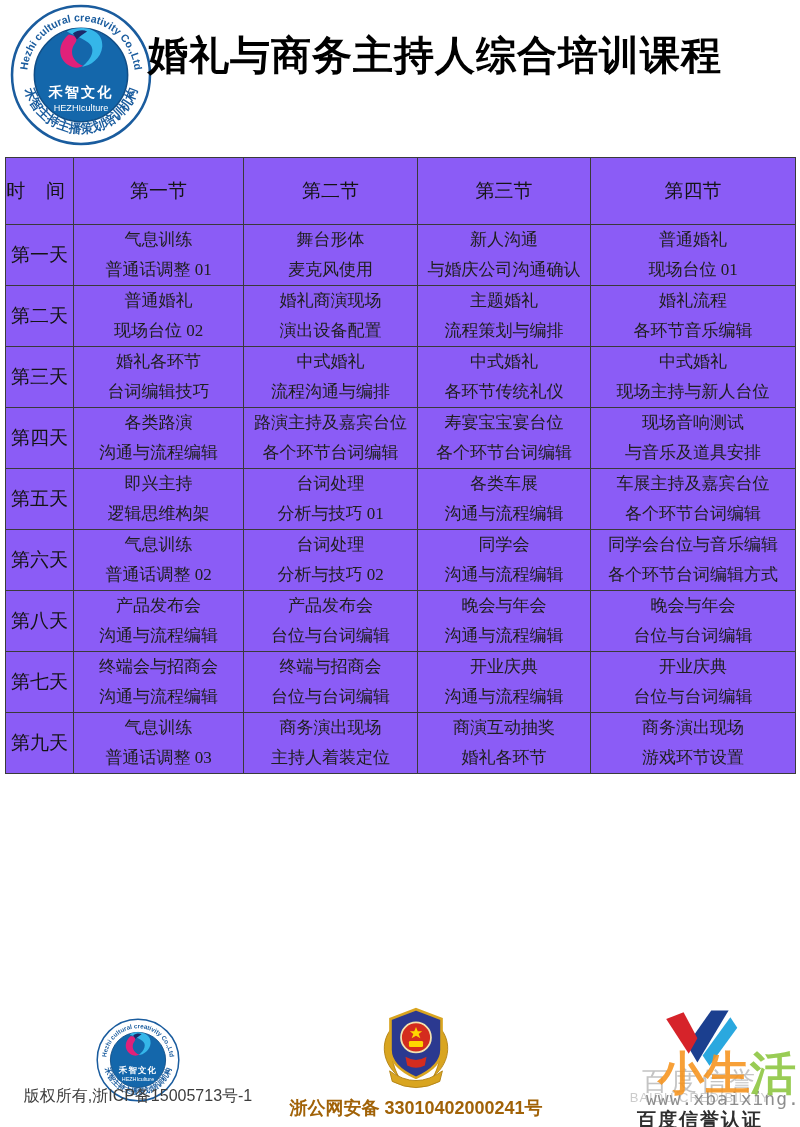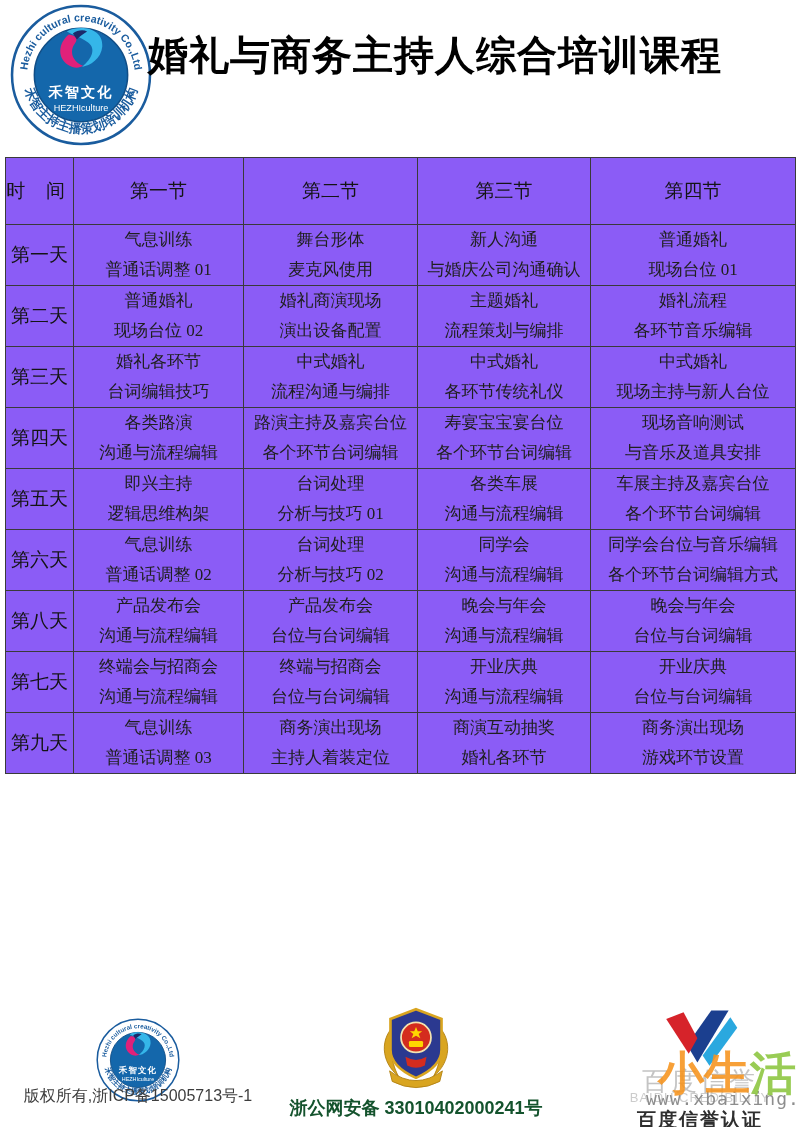--- a/index.html
+++ b/index.html
@@ -25,21 +25,21 @@
   td.cell{font-size:17px;color:#202020;}
   td.cell .l1,td.cell .l2{line-height:30px;white-space:nowrap;}
 
   
   .footer{position:absolute;left:0;top:990px;width:800px;height:137px;}
   .hezhi-logo-small{position:absolute;left:96px;top:28px;width:84px;height:84px;}
   .copyright{position:absolute;left:10px;top:96px;width:256px;text-align:center;
       font-size:16px;color:#3d3d3d;font-family:"Liberation Sans","DejaVu Sans",sans-serif;}
   .police-badge{position:absolute;left:370px;top:14px;width:92px;height:88px;}
   .police-text{position:absolute;left:285px;top:106px;width:262px;text-align:center;
-      font-size:18px;font-weight:700;color:#14532d;
+      font-size:18px;font-weight:700;color:#a16207;
       font-family:"Liberation Sans","DejaVu Sans",sans-serif;white-space:nowrap;}
   .baidu-block{position:absolute;left:620px;top:18px;width:160px;text-align:center;}
   .baidu-logo{width:78px;height:62px;display:block;margin:0 auto;}
   .baidu-gray-cn{font-size:26px;color:#c4c4c4;letter-spacing:3px;line-height:22px;
       font-family:"Liberation Sans","DejaVu Sans",sans-serif;}
   .baidu-gray-en{font-size:13px;color:#cccccc;letter-spacing:1px;line-height:11px;
       font-family:"Liberation Sans","DejaVu Sans",sans-serif;}
   .baidu-label{font-size:19px;font-weight:700;color:#2e2e2e;margin-top:4px;
       letter-spacing:2px;font-family:"Liberation Sans","DejaVu Sans",sans-serif;}
   .watermark{position:absolute;right:4px;top:60px;width:150px;text-align:right;

